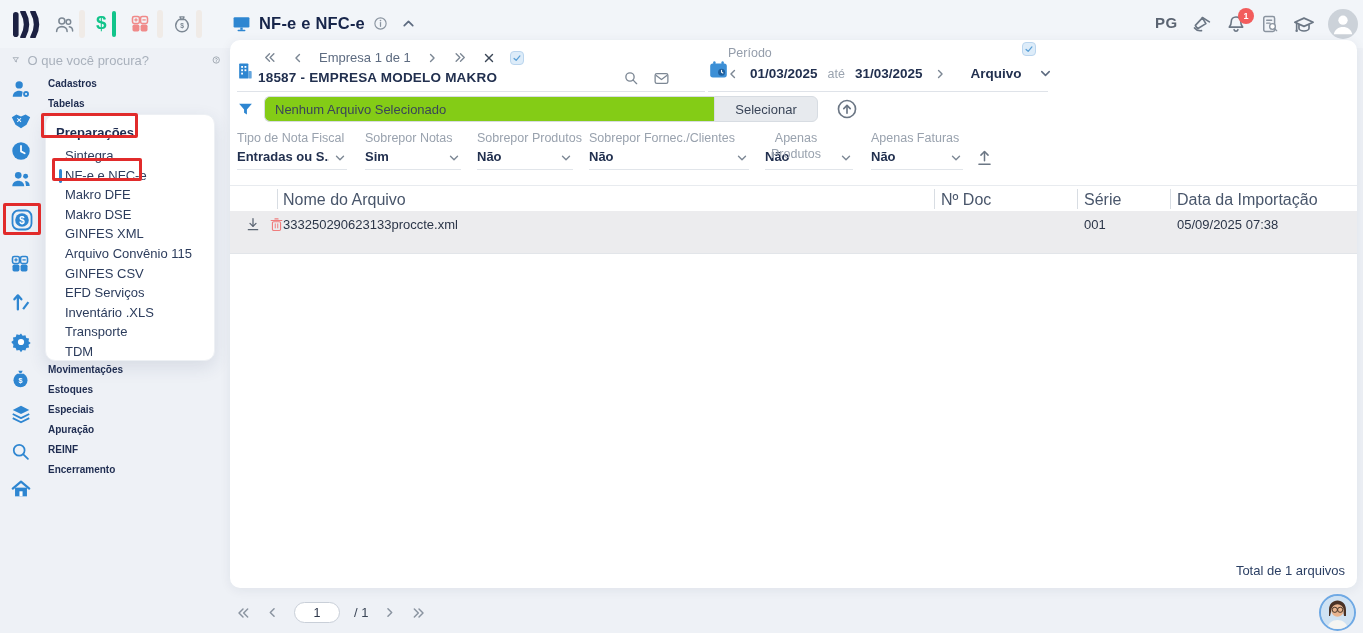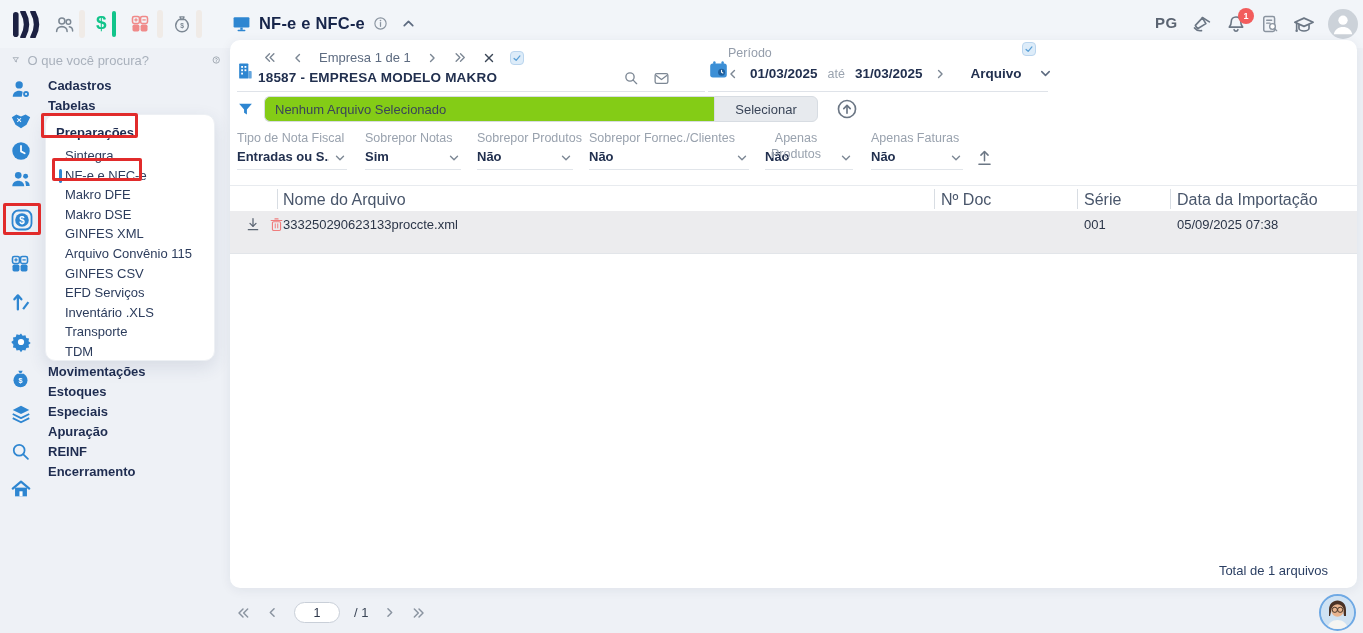--- a/index.html
+++ b/index.html
@@ -28,21 +28,21 @@
 
   
   .page-title-row { position:absolute; left:232px; top:14px; display:flex; align-items:center; gap:8px; }
   .page-title { font-size:16.5px; font-weight:800; color:#17254a; letter-spacing:.2px; }
 
   
   .sb-search { position:absolute; left:12px; top:48px; width:208px; height:24px; display:flex; align-items:center; gap:8px; }
   .sb-search input { border:none; background:transparent; outline:none; flex:1; font-size:13px; color:#45506a;
                      font-family:"Liberation Sans",sans-serif; }
   .sb-search input::placeholder { color:#a9b1bc; }
-  .menu-item { position:absolute; left:48px; font-size:13px; font-weight:700; color:#1e2c50; cursor:pointer; white-space:nowrap; }
+  .menu-item { position:absolute; left:48px; font-size:10px; font-weight:700; color:#1e2c50; cursor:pointer; white-space:nowrap; }
   .rail-ic { position:absolute; left:10px; }
   .popup { position:absolute; left:45px; top:114px; width:170px; height:247px; background:#fff; border:1px solid #edf0f4;
            border-radius:10px; box-shadow:0 6px 18px rgba(40,60,100,.12); padding:5px 0 0 0; }
   .popup-header { font-size:13px; font-weight:700; color:#1e2c50; padding:5px 0 6px 10px; }
   .popup-item { font-size:13px; font-weight:500; color:#2c3c5c; height:19.6px; line-height:19.6px; padding-left:19px;
                 white-space:nowrap; cursor:pointer; }
   .popup-item.active { position:relative; padding-left:19px; }
   .caret-bar { position:absolute; left:13px; top:3px; width:2.5px; height:14px; background:#2e86d1; border-radius:2px; }
 
   
@@ -86,21 +86,21 @@
   .lbl-nowrap { white-space:nowrap; }
 
   
   .thead { position:absolute; left:0; top:145px; width:1127px; height:26px; border-top:1px solid #e8ebef; }
   .th { position:absolute; top:5px; font-size:16px; color:#49566b; }
   .th-div { position:absolute; top:3px; width:1px; height:20px; background:#d8dde3; }
   .trow { position:absolute; left:0; top:171px; width:1127px; height:43px; background:#ececee;
           border-bottom:1px solid #e2e5e9; }
   .td { position:absolute; top:6px; font-size:13px; color:#2b3548; }
   .row-icons { position:absolute; left:15px; top:5px; display:flex; gap:8px; align-items:center; }
-  .total { position:absolute; right:29px; bottom:10px; font-size:13px; color:#2b3f63;text-align:center; }
+  .total { position:absolute; right:12px; bottom:10px; font-size:13px; color:#2b3f63;text-align:center; }
 
   
   .pagination { position:absolute; left:235px; top:602px; display:flex; align-items:center; gap:14px; color:#8a94a0; }
   .page-pill { width:46px; height:21px; border:1px solid #c9cfd8; border-radius:11px; font-size:12.5px; color:#2b3548;
                display:flex; align-items:center; justify-content:center; background:#fff; }
   .page-total { font-size:13px; color:#3a4556; }
 
   .chat-avatar { position:absolute; left:1319px; top:594px; width:37px; height:37px; border-radius:50%;
                  border:2px solid #6fa9e4; background:#cfe2f3; overflow:hidden; cursor:pointer; }
 </style>

